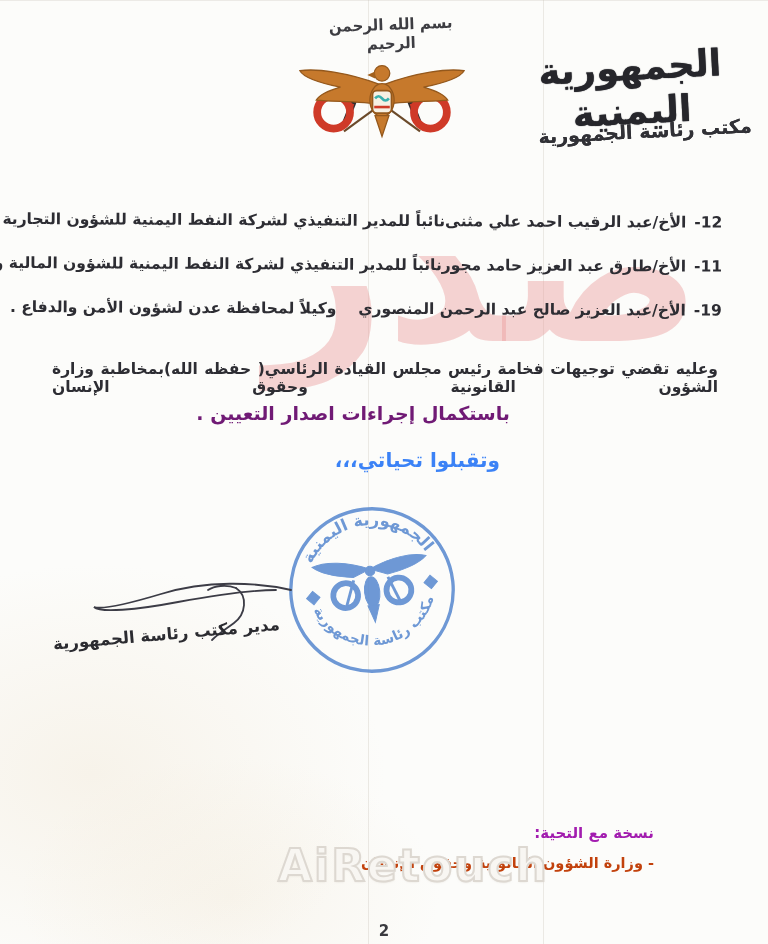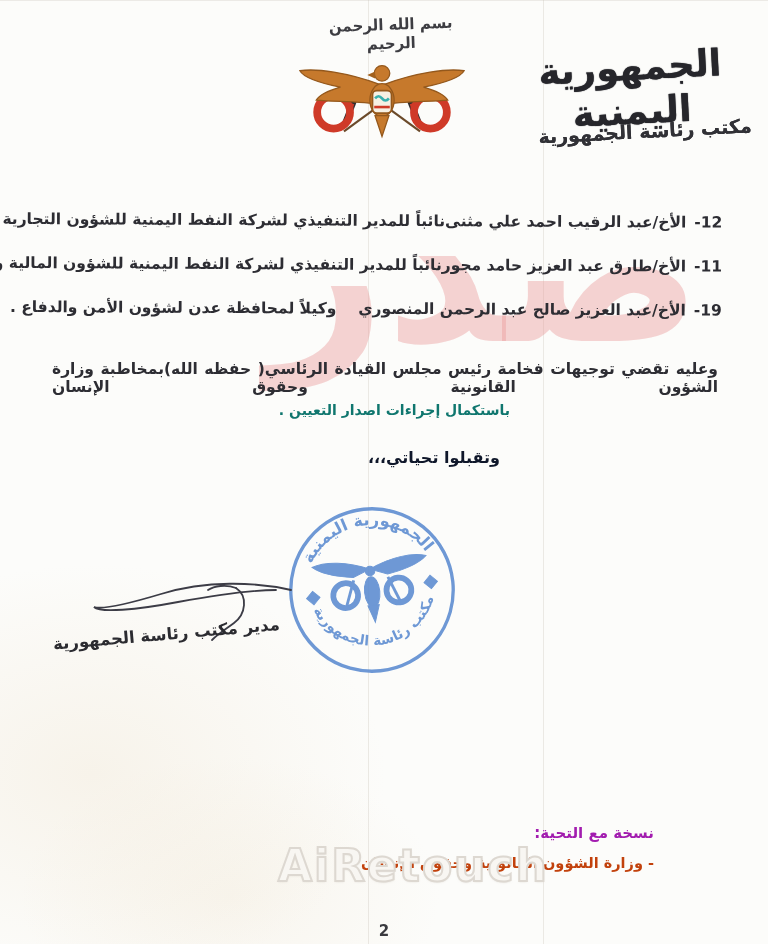--- a/index.html
+++ b/index.html
@@ -57,25 +57,25 @@
   .row.inline .assignment{ margin-right:22px; }
 
   
   .body-line1{
     position:absolute; top:360px; left:52px; width:666px; z-index:2;
     direction:rtl; text-align:justify; text-align-last:justify;
     font-size:15.5px; font-weight:bold; color:#2d2d33;
   }
   .body-line2{
     position:absolute; top:402px; right:258px; z-index:2;
-    direction:rtl; font-size:14px; font-weight:bold; color:#0f766e; white-space:nowrap;
+    direction:rtl; font-size:19px; font-weight:bold; color:#701a75; white-space:nowrap;
   }
   .closing{
     position:absolute; top:448px; right:268px; z-index:2;
-    direction:rtl; font-size:16px; font-weight:bold; color:#0f172a; white-space:nowrap;margin-left:48px;
+    direction:rtl; font-size:20px; font-weight:bold; color:#3b82f6; white-space:nowrap;margin-left:48px;
   }
 
   
   .sig-name{
     position:absolute; top:553px; right:500px; z-index:3;
     direction:rtl; font-size:17px; font-weight:bold; color:#2b2b30; white-space:nowrap;
   }
   .sig-scribble{ position:absolute; top:576px; left:86px; z-index:3; }
   .sig-title{
     position:absolute; top:624px; left:70px; width:210px; z-index:3;

